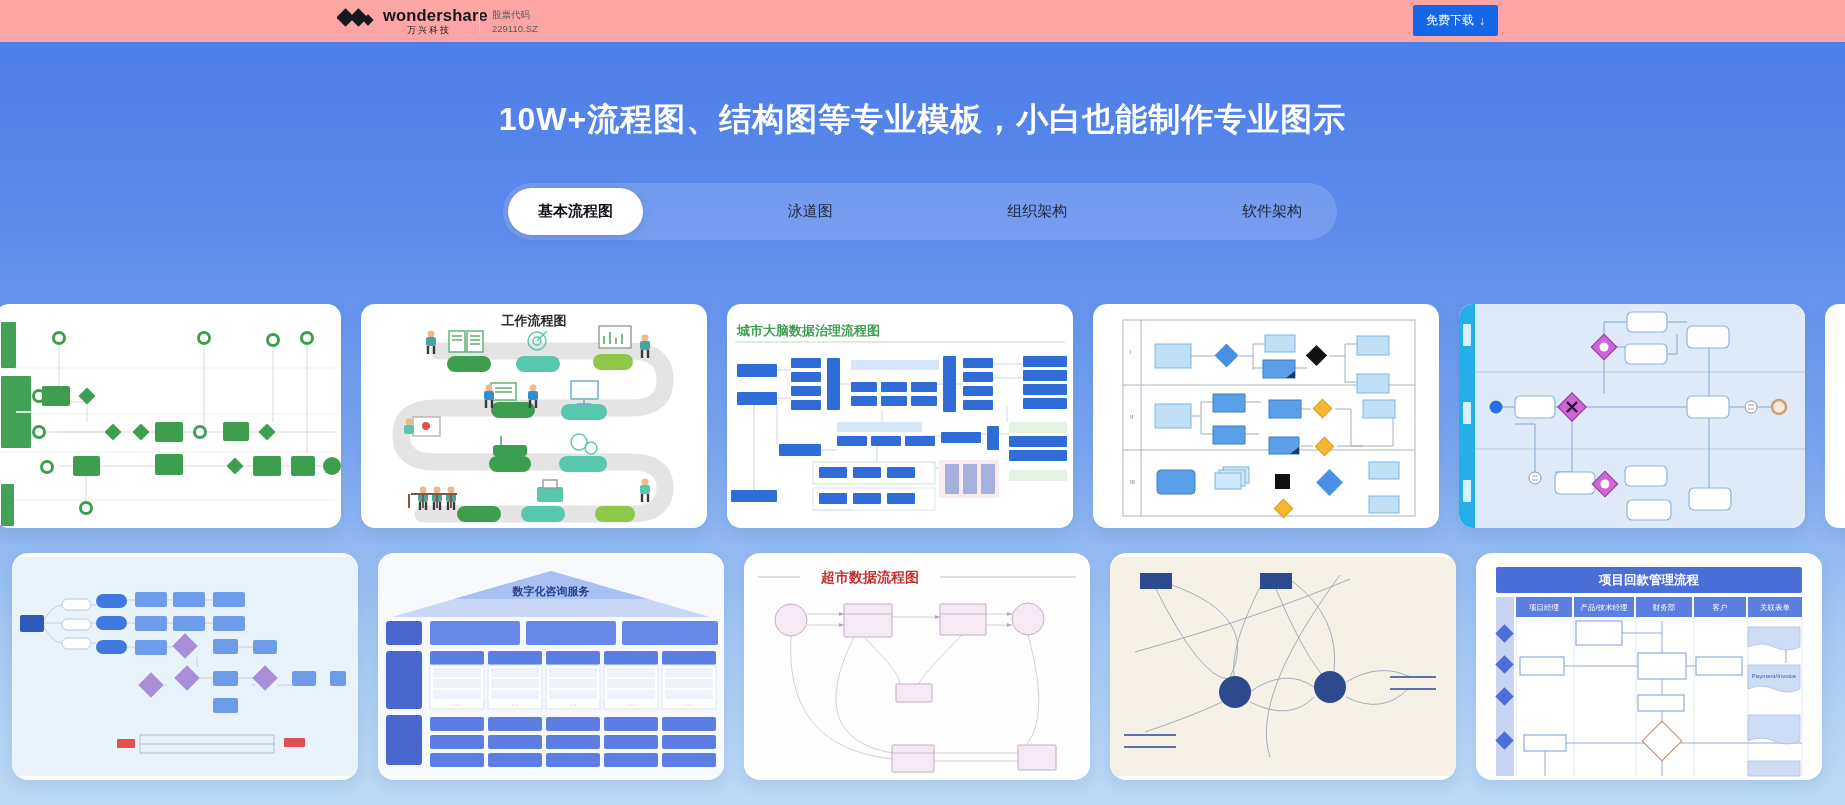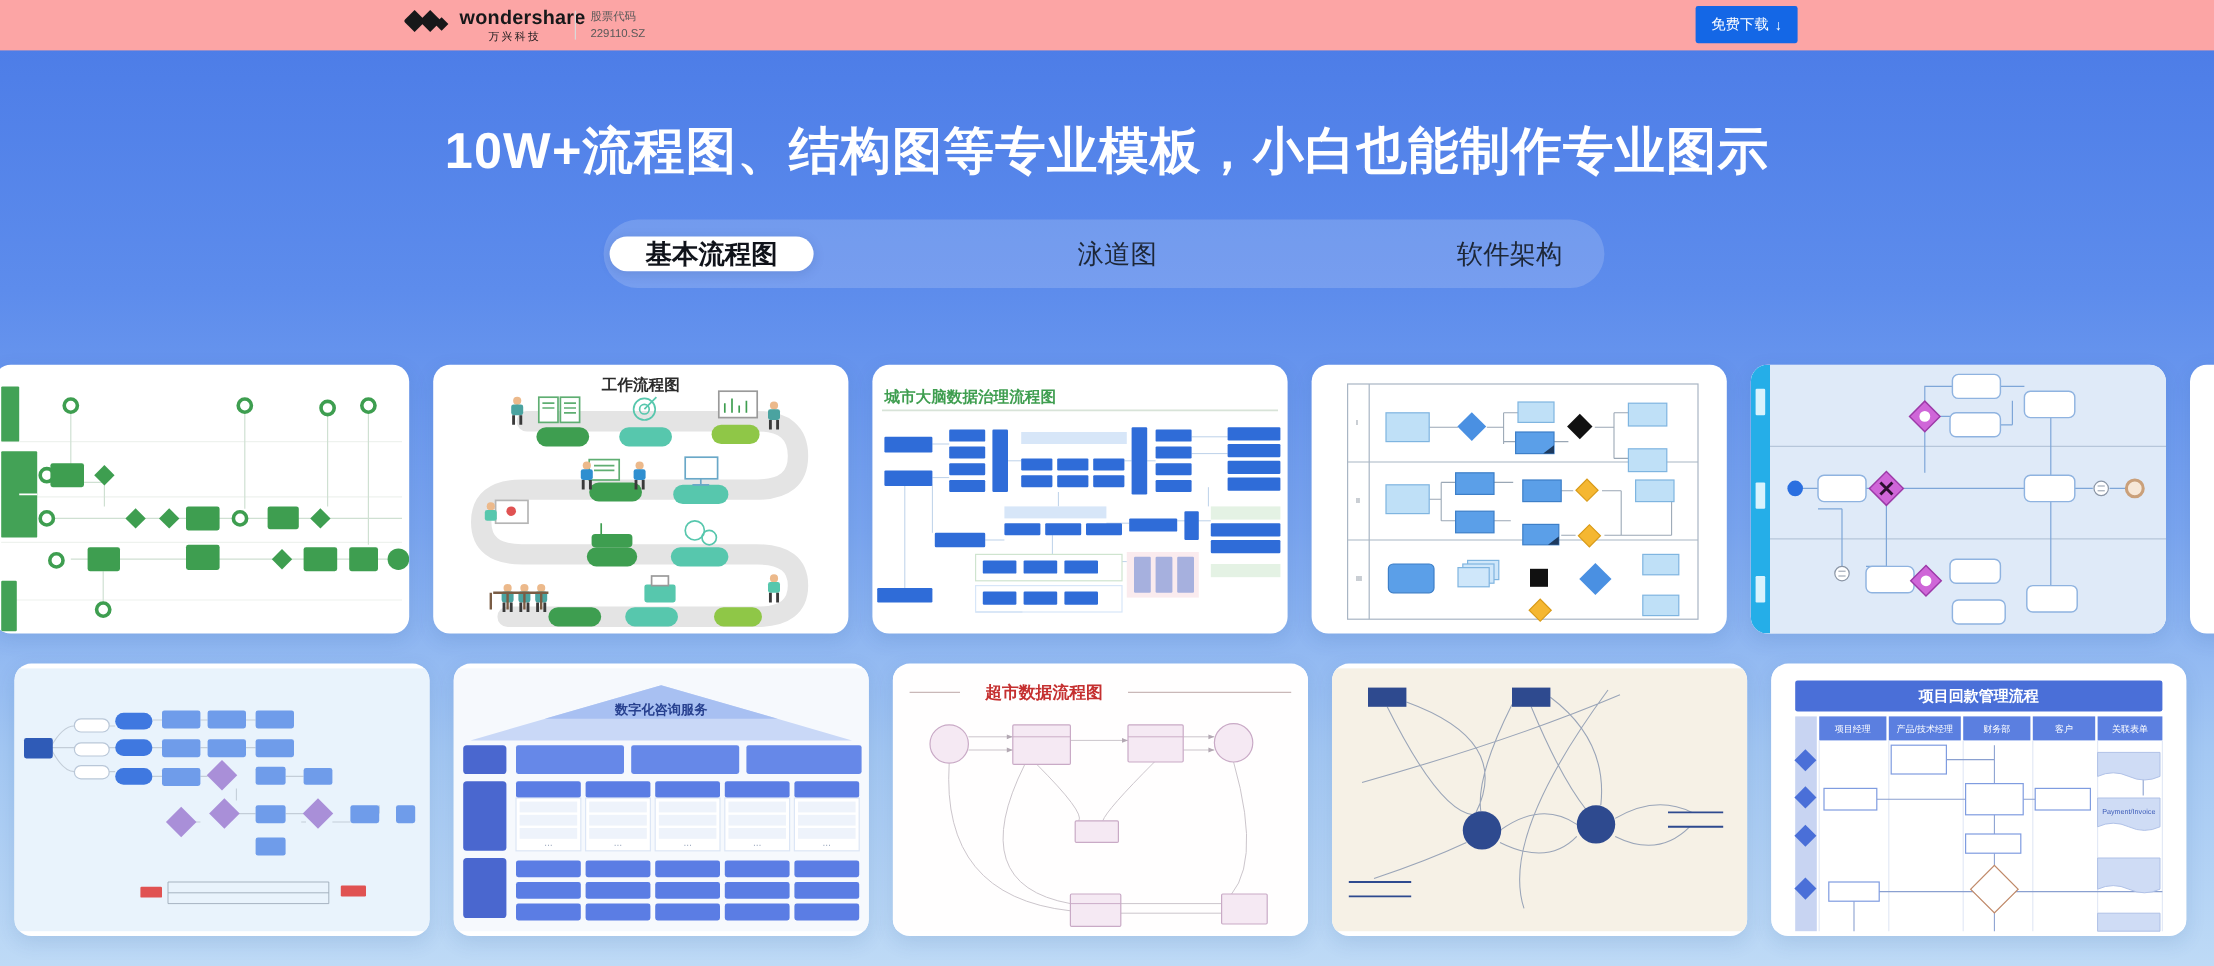--- a/index.html
+++ b/index.html
@@ -15,36 +15,36 @@
   .brand-en { font-size:16.5px; font-weight:700; color:#17181a; letter-spacing:.2px; }
   .brand-cn { font-size:9px; color:#17181a; margin-top:2px; letter-spacing:2px;margin-left:24px; }
   .hdr-divider { position:absolute; left:479px; top:9px; width:1px; height:24px; background:#d9d9d9; }
   .stock { position:absolute; left:492px; top:8px; font-size:9.5px; color:#595959; line-height:1.45; }
   .download-btn { position:absolute; left:1413px; top:5px; width:85px; height:31px; background:#1467e6; color:#fff;
     font-size:12px; display:flex; align-items:center; justify-content:center; gap:5px; border:none; border-radius:2px; cursor:pointer; }
   .dl-arrow { font-size:12px; }
 
   
   .hero-title { position:absolute; top:98px; left:0; width:100%; text-align:center;
-    font-size:42px; font-weight:700; color:#ffffff; letter-spacing:1px; z-index:5; }
+    font-size:32px; font-weight:700; color:#ffffff; letter-spacing:1px; z-index:5; }
   .tabs { position:absolute; left:503px; top:183px; width:834px; height:57px;
     background:rgba(255,255,255,0.16); border-radius:29px; display:flex; align-items:center;
     justify-content:space-between; padding:0 5px; z-index:5; }
-  .tab { height:29px; display:flex; align-items:center; padding:12px 30px; font-size:22px;
+  .tab { height:47px; display:flex; align-items:center; padding:12px 30px; font-size:15px;
     color:#1d2737; border-radius:24px; cursor:pointer; white-space:nowrap; }
   .tab.active { background:#ffffff; color:#10131a; font-weight:700; box-shadow:0 2px 10px rgba(20,50,110,.15); }
 
   
   .row { position:absolute; display:flex; gap:20px; z-index:4; }
   .row1 { top:304px; left:-5px; }
   .row2 { top:553px; left:12px; }
   .card { flex:0 0 auto; width:346px; border-radius:14px; background:#ffffff; overflow:hidden;
     box-shadow:0 5px 16px rgba(25,70,140,.12); cursor:pointer; }
   .row1 .card { height:224px; }
-  .row2 .card { height:227px; }
+  .row2 .card { height:227px;border-radius:16px; }
   .card svg { display:block; width:100%; height:100%; }
   svg text { font-family:"Liberation Sans", sans-serif; }
 </style>
 </head>
 <body>
 
 <div class="header">
   <div class="logo-wrap">
     <svg class="logo-mark" viewBox="0 0 38 27">
       <rect x="2" y="4" width="13" height="13" transform="rotate(45 8.5 10.5)" fill="#17181a"></rect>
@@ -65,20 +65,21 @@
     <span>免费下载</span>
     <span class="dl-arrow">↓</span>
   </button>
 </div>
 
 <h1 class="hero-title">10W+流程图、结构图等专业模板，小白也能制作专业图示</h1>
 
 <div class="tabs">
   <div class="tab active">基本流程图</div>
   <div class="tab">泳道图</div>
+  <div class="tab">组织架构</div>
   <div class="tab">软件架构</div>
 </div>
 
 <div class="row row1">
 
   <div class="card">
     <svg viewBox="0 0 346 224">
       <g stroke="#eef2ee" stroke-width="1">
           <path d="M6 64 H340 M6 110 H340 M6 148 H340 M6 196 H340"></path>
         </g>

